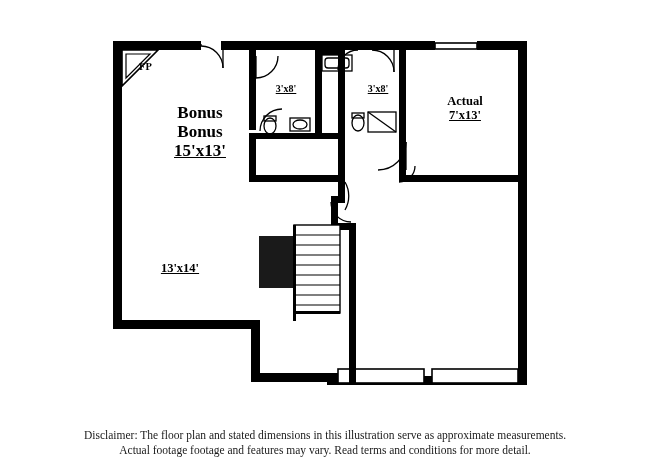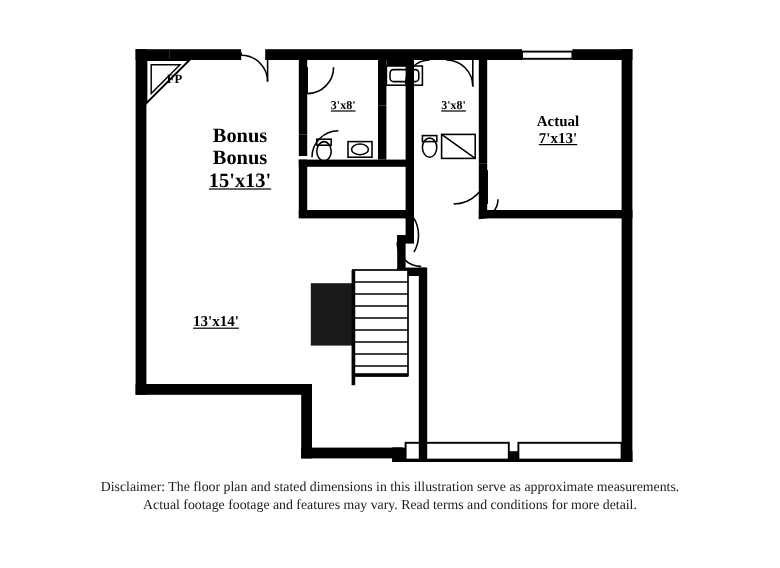--- a/index.html
+++ b/index.html
@@ -109,21 +109,21 @@
     letter-spacing: 0.5px;
   }
   .wm-sub {
     font-size: 18px;
     font-weight: bold;
     letter-spacing: 2.2px;
   }
   .disclaimer {
     position: absolute;
     left: 0;
-    top: 399px;
+    top: 428px;
     width: 650px;
     text-align: center;
     font-family: "Liberation Serif", serif;
     font-size: 11.5px;
     color: #1a1a1a;
     line-height: 1.32;
   }
 </style>
 </head>
 <body>

